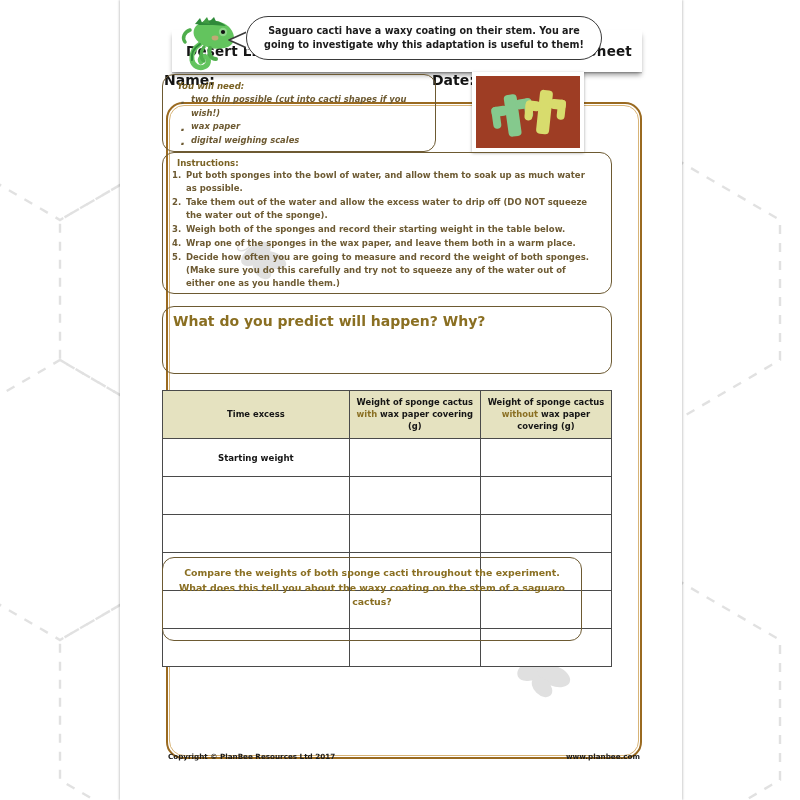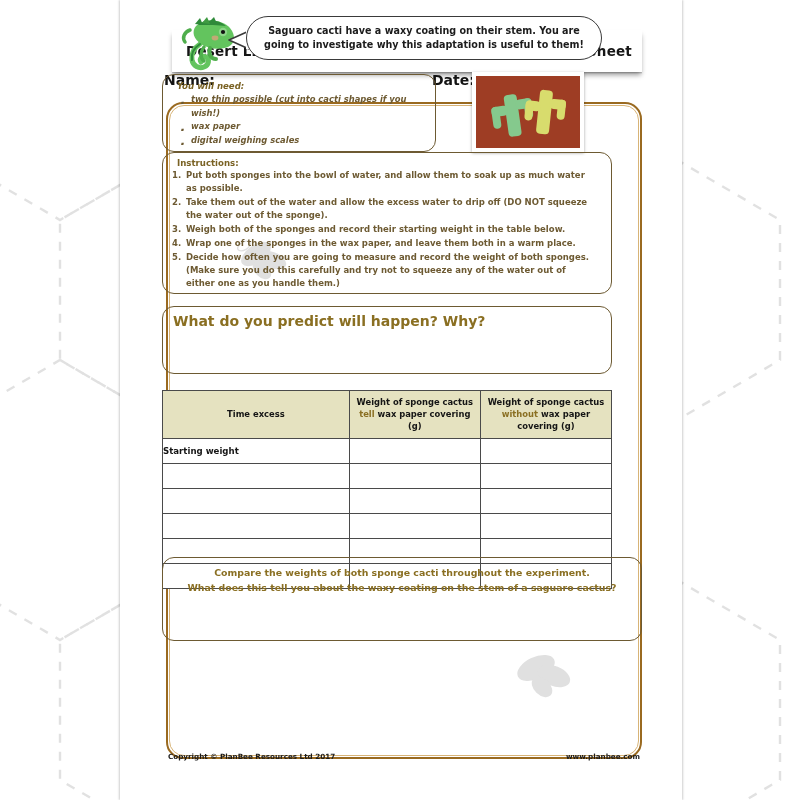--- a/index.html
+++ b/index.html
@@ -173,30 +173,30 @@
     border: 1.4px solid #4a4a4a;
     font-family: "DejaVu Sans", sans-serif;
   }
   #data-table thead th {
     background: #e5e2c0;
     font-weight: bold; font-size: 8.4px; color: #151515;
     padding: 6px 4px; line-height: 1.4; text-align: center;
   }
   #data-table thead th .hl { color: #8a6f22; }
   #data-table tbody td {
-    height: 25px; background: #ffffff;
+    height: 38px; background: #ffffff;
     font-weight: bold; font-size: 8.6px; color: #151515;
-    text-align: left; padding: 0;
+    text-align: center; padding: 0;
   }
   .col-time { width: 168px; }
   .col-w    { width: 118px; }
 
   
   #compare-box {
-    position: absolute; left: 12px; top: 549px; width: 480px; height: 84px;
+    position: absolute; left: 12px; top: 549px; width: 420px; height: 84px;
     border: 1.4px solid #6d5a32; border-radius: 12px;
     display: flex; flex-direction: column; align-items: center;
     padding-top: 8px;
   }
   .compare-line {
     font-family: "DejaVu Sans", sans-serif;
     font-weight: bold; font-size: 9.4px; color: #8a6f22;
     line-height: 1.55; text-align: center;
   }
 
@@ -374,21 +374,21 @@
   </div>
 
   <table id="data-table">
     <thead>
       <tr>
         <th class="col-time">
           <span>Time excess</span>
         </th>
         <th class="col-w">
           <span>Weight of sponge cactus</span><br>
-          <span class="hl">tell</span><span> wax paper covering (g)</span>
+          <span class="hl">with</span><span> wax paper covering (g)</span>
         </th>
         <th class="col-w">
           <span>Weight of sponge cactus</span><br>
           <span class="hl">without</span><span> wax paper covering (g)</span>
         </th>
       </tr>
     </thead>
     <tbody>
       <tr>
         <td>Starting weight</td>

